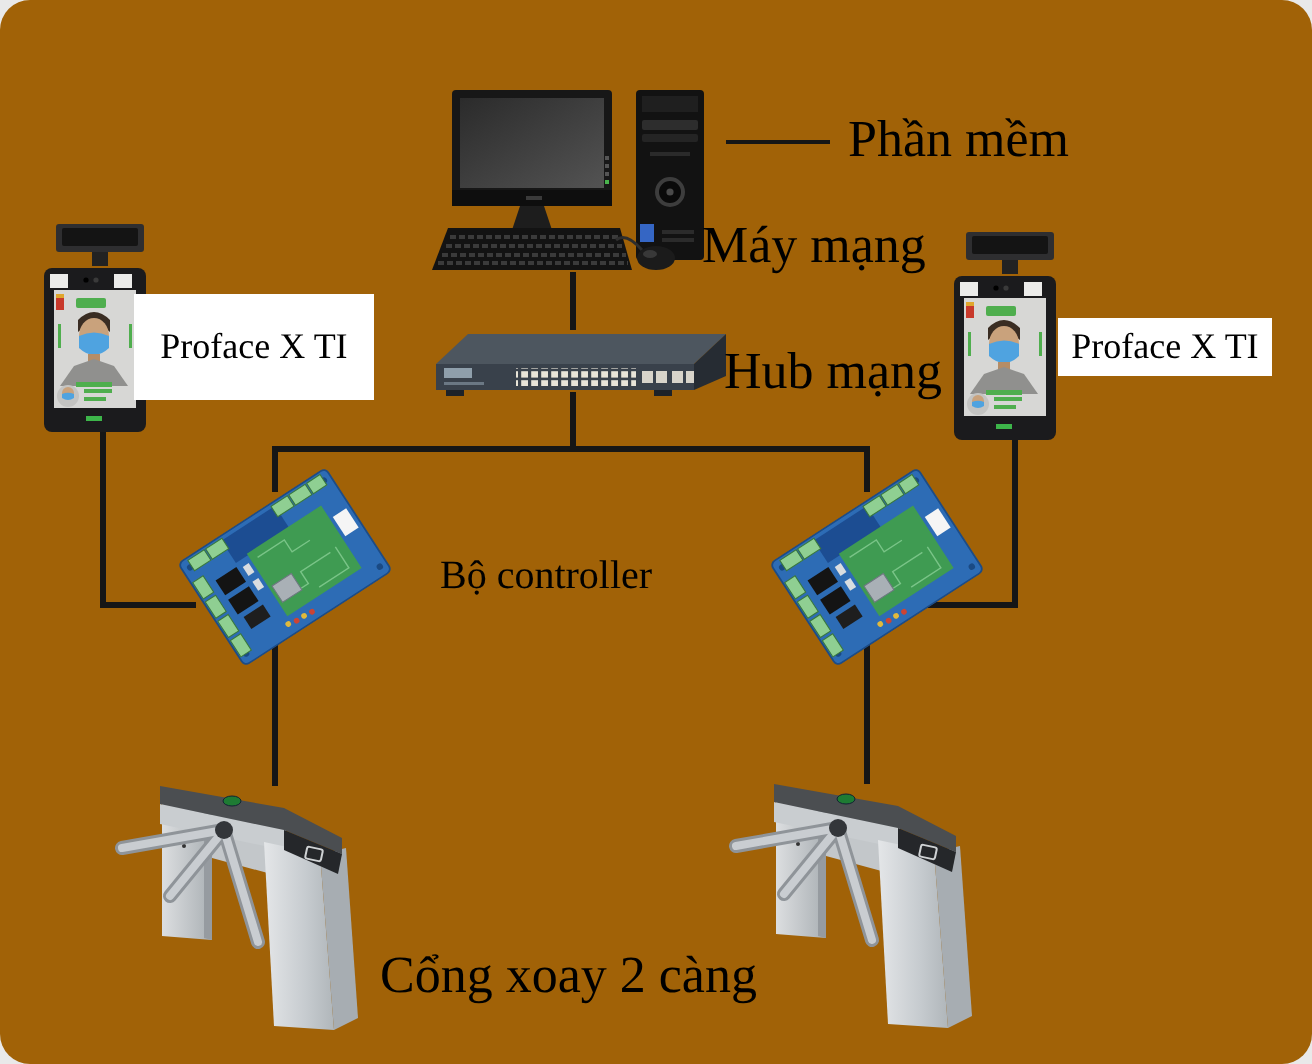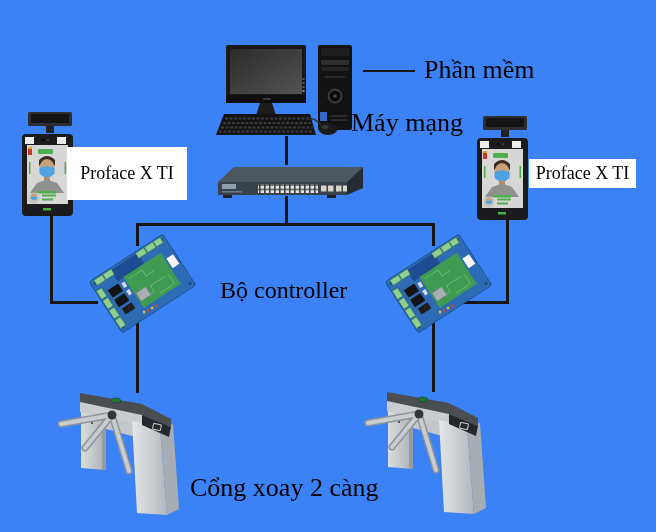--- a/index.html
+++ b/index.html
@@ -1,30 +1,30 @@
 <!DOCTYPE html>
 <html><head>
 <meta charset="utf-8">
 <style>
   html,body{margin:0;padding:0;background:#e9e9e9;}
   .canvas{
-    position:relative;width:656px;height:532px;background:#3b82f6;
-    overflow:hidden;font-family:"Liberation Serif","DejaVu Serif",serif;
+    position:relative;width:656px;height:532px;background:#a16207;
+    overflow:hidden;font-family:"Liberation Serif","DejaVu Serif",serif;border-radius:15px;
   }
   .defs{position:absolute;width:0;height:0;}
   .node{position:absolute;}
   .line{position:absolute;background:#161616;}
   .line.v{width:3px;}
   .line.h{height:3px;}
   .line.thin{height:2px;}
   .lbl{
     position:absolute;color:#000;font-size:26px;line-height:1.1;
     white-space:nowrap;font-family:"Liberation Serif","DejaVu Serif",serif;
   }
-  .lbl.mid{font-size:24px;}
+  .lbl.mid{font-size:20px;}
   .devlabel{
     position:absolute;background:#ffffff;display:flex;align-items:center;justify-content:center;
     font-weight:normal;font-size:18px;color:#000;white-space:nowrap;
     font-family:"Liberation Serif","DejaVu Serif",serif;
   }
 </style>
 </head>
 <body>
 
 <div class="canvas">
@@ -250,19 +250,20 @@
   <svg class="node" style="left:57px;top:393px" width="122" height="124" viewBox="0 0 122 124">
       <use href="#sym-turnstile"></use>
     </svg>
 
   <svg class="node" style="left:364px;top:392px" width="122" height="124" viewBox="0 0 122 124">
       <use href="#sym-turnstile"></use>
     </svg>
 
   <div class="lbl" style="left:424px;top:56px">Phần mềm</div>
   <div class="lbl" style="left:351px;top:109px">Máy mạng</div>
+  <div class="lbl" style="left:362px;top:172px">Hub mạng</div>
   <div class="lbl mid" style="left:220px;top:277px">Bộ controller</div>
   <div class="lbl" style="left:190px;top:474px">Cổng xoay 2 càng</div>
 
   <div class="devlabel" style="left:67px;top:147px;width:120px;height:53px">Proface X TI</div>
   <div class="devlabel" style="left:529px;top:159px;width:107px;height:29px">Proface X TI</div>
 
 </div>
 
 </body></html>

